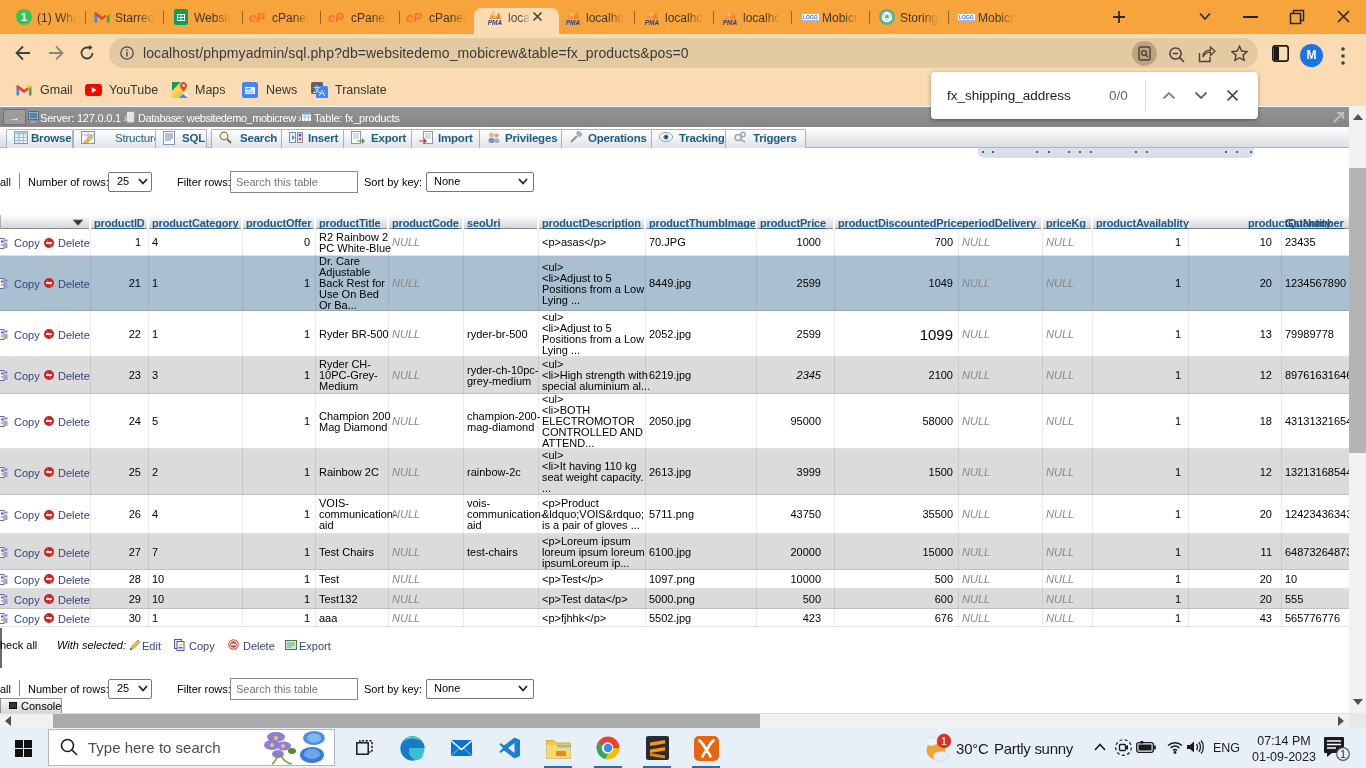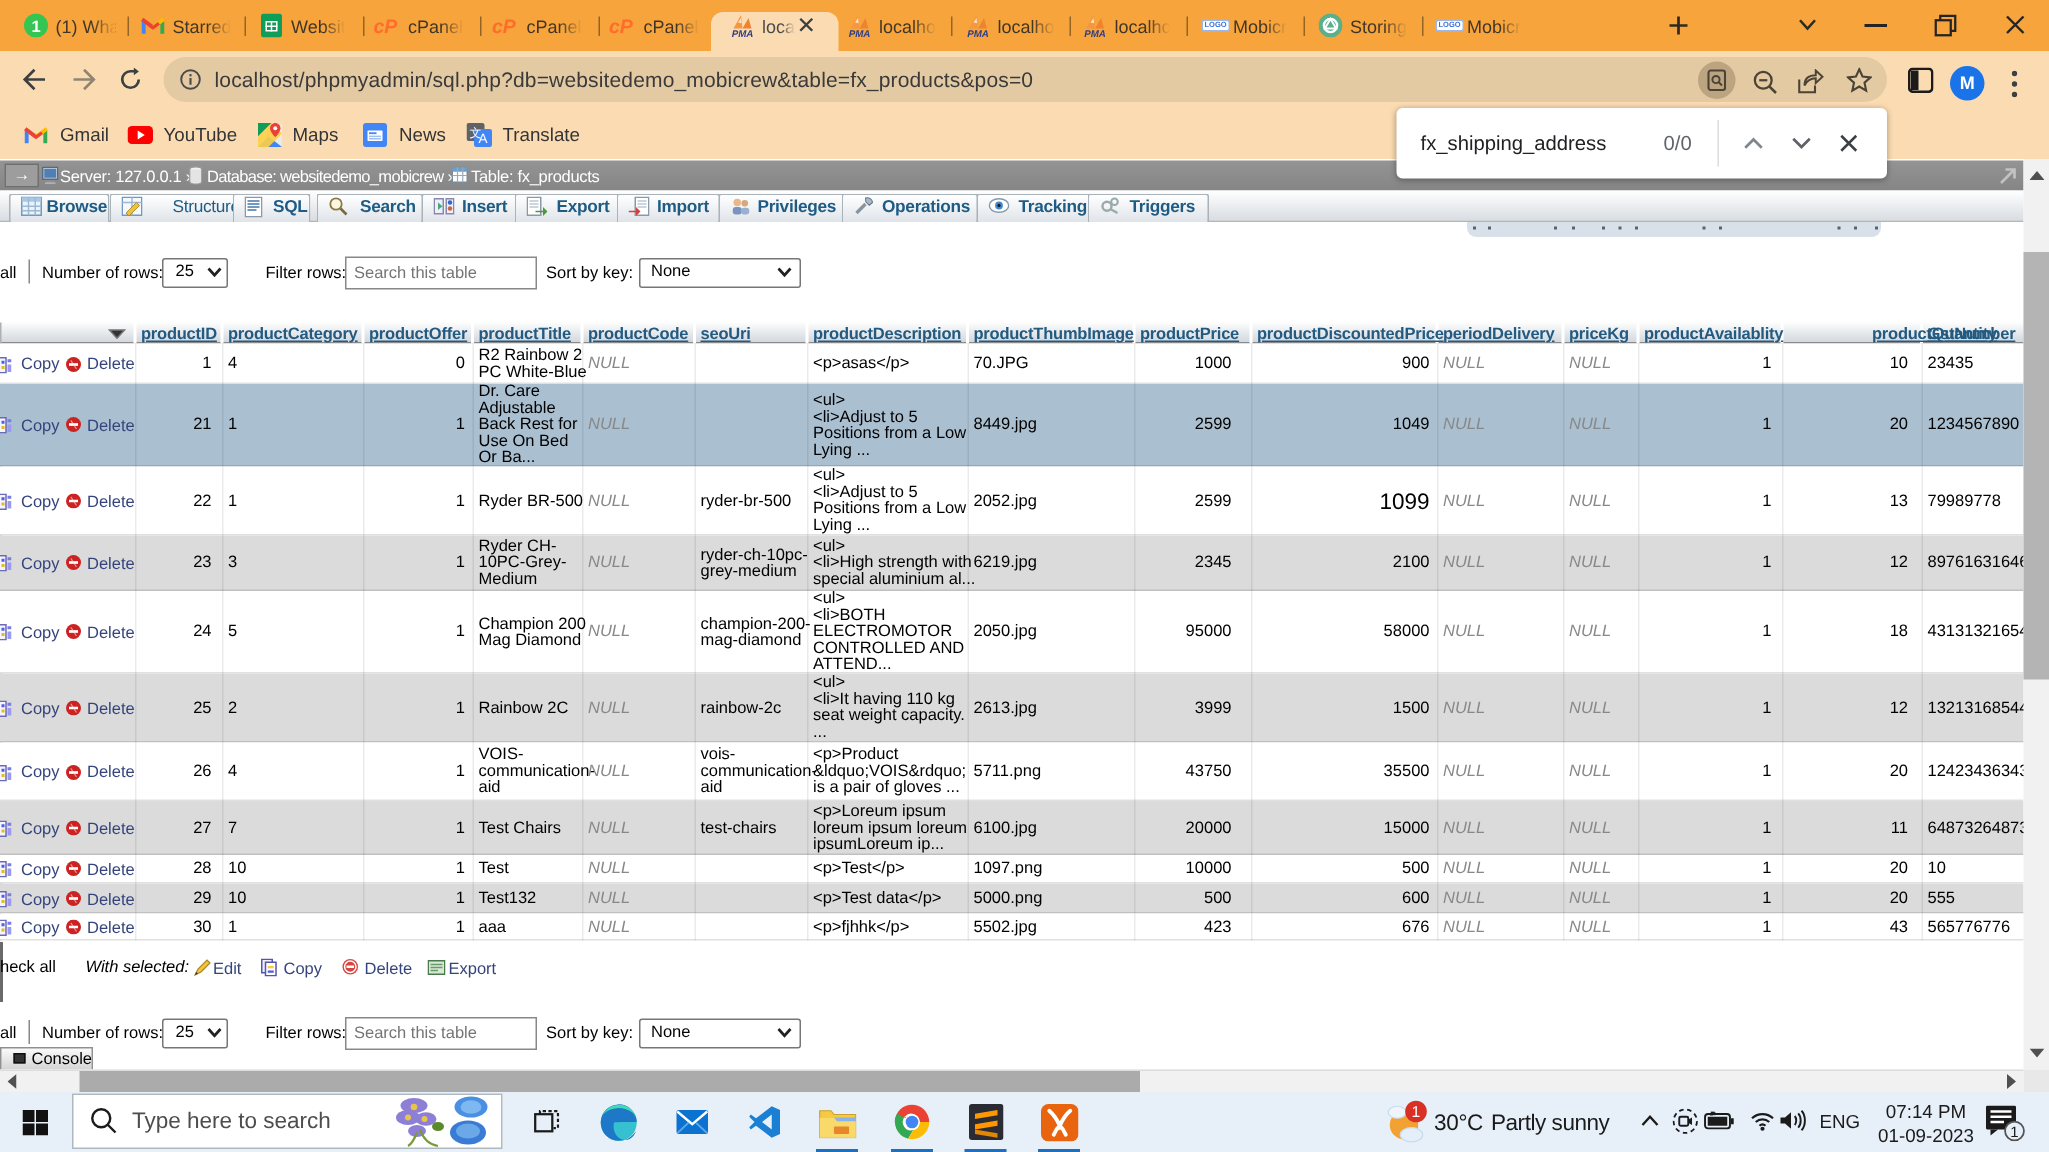--- a/index.html
+++ b/index.html
@@ -382,21 +382,21 @@
 <div class="t" style="left:58px;top:237.0px;font-size:11px;color:#35447c">Delete</div>
 <div class="t" style="right:1225px;top:237.0px;font-size:11px;line-height:11px;color:#000;">1</div>
 <div class="t" style="left:152px;top:237.0px;font-size:11px;line-height:11px;color:#000;">4</div>
 <div class="t" style="right:1056px;top:237.0px;font-size:11px;line-height:11px;color:#000;">0</div>
 <div class="t" style="left:319px;top:231.5px;font-size:11px;line-height:11px;color:#000;">R2 Rainbow 2</div>
 <div class="t" style="left:319px;top:242.5px;font-size:11px;line-height:11px;color:#000;">PC White-Blue</div>
 <div class="t" style="left:392px;top:237.0px;font-size:11px;line-height:11px;color:#888;font-style:italic;">NULL</div>
 <div class="t" style="left:542px;top:237.0px;font-size:11px;line-height:11px;color:#000;">&lt;p&gt;asas&lt;/p&gt;</div>
 <div class="t" style="left:649px;top:237.0px;font-size:11px;line-height:11px;color:#000;">70.JPG</div>
 <div class="t" style="right:545px;top:237.0px;font-size:11px;line-height:11px;color:#000;">1000</div>
-<div class="t" style="right:413px;top:237.0px;font-size:11px;line-height:11px;color:#000;">900</div>
+<div class="t" style="right:413px;top:237.0px;font-size:11px;line-height:11px;color:#000;">700</div>
 <div class="t" style="left:962px;top:237.0px;font-size:11px;line-height:11px;color:#888;font-style:italic;">NULL</div>
 <div class="t" style="left:1046px;top:237.0px;font-size:11px;line-height:11px;color:#888;font-style:italic;">NULL</div>
 <div class="t" style="right:185px;top:237.0px;font-size:11px;line-height:11px;color:#000;">1</div>
 <div class="t" style="right:94px;top:237.0px;font-size:11px;line-height:11px;color:#000;">10</div>
 <div class="t" style="left:1285px;top:237.0px;font-size:11px;line-height:11px;color:#000;">23435</div>
 <div style="position:absolute;left:0px;top:256px;width:1349px;height:55px;background:#aabfd0;border-bottom:1px solid rgba(0,0,0,0.12);"></div>
 <div style="position:absolute;left:90px;top:256px;width:1px;height:55px;background:rgba(0,0,0,0.08);"></div>
 <div style="position:absolute;left:148px;top:256px;width:1px;height:55px;background:rgba(0,0,0,0.08);"></div>
 <div style="position:absolute;left:242px;top:256px;width:1px;height:55px;background:rgba(0,0,0,0.08);"></div>
 <div style="position:absolute;left:315px;top:256px;width:1px;height:55px;background:rgba(0,0,0,0.08);"></div>
@@ -530,21 +530,21 @@
 <div class="t" style="left:319px;top:359.0px;font-size:11px;line-height:11px;color:#000;">Ryder CH-</div>
 <div class="t" style="left:319px;top:370.0px;font-size:11px;line-height:11px;color:#000;">10PC-Grey-</div>
 <div class="t" style="left:319px;top:381.0px;font-size:11px;line-height:11px;color:#000;">Medium</div>
 <div class="t" style="left:392px;top:370.0px;font-size:11px;line-height:11px;color:#888;font-style:italic;">NULL</div>
 <div class="t" style="left:467px;top:364.5px;font-size:11px;line-height:11px;color:#000;">ryder-ch-10pc-</div>
 <div class="t" style="left:467px;top:375.5px;font-size:11px;line-height:11px;color:#000;">grey-medium</div>
 <div class="t" style="left:542px;top:359.0px;font-size:11px;line-height:11px;color:#000;">&lt;ul&gt;</div>
 <div class="t" style="left:542px;top:370.0px;font-size:11px;line-height:11px;color:#000;">&lt;li&gt;High strength with</div>
 <div class="t" style="left:542px;top:381.0px;font-size:11px;line-height:11px;color:#000;">special aluminium al...</div>
 <div class="t" style="left:649px;top:370.0px;font-size:11px;line-height:11px;color:#000;">6219.jpg</div>
-<div class="t" style="right:545px;top:370.0px;font-size:11px;line-height:11px;color:#000;">2345</div>
+<div class="t" style="right:545px;top:370.0px;font-size:11px;line-height:11px;color:#000;font-style:italic;">2345</div>
 <div class="t" style="right:413px;top:370.0px;font-size:11px;line-height:11px;color:#000;">2100</div>
 <div class="t" style="left:962px;top:370.0px;font-size:11px;line-height:11px;color:#888;font-style:italic;">NULL</div>
 <div class="t" style="left:1046px;top:370.0px;font-size:11px;line-height:11px;color:#888;font-style:italic;">NULL</div>
 <div class="t" style="right:185px;top:370.0px;font-size:11px;line-height:11px;color:#000;">1</div>
 <div class="t" style="right:94px;top:370.0px;font-size:11px;line-height:11px;color:#000;">12</div>
 <div class="t" style="left:1285px;top:370.0px;font-size:11px;line-height:11px;color:#000;">897616316461</div>
 <div style="position:absolute;left:0px;top:394px;width:1349px;height:55px;background:#fff;border-bottom:1px solid rgba(0,0,0,0.12);"></div>
 <div style="position:absolute;left:90px;top:394px;width:1px;height:55px;background:rgba(0,0,0,0.08);"></div>
 <div style="position:absolute;left:148px;top:394px;width:1px;height:55px;background:rgba(0,0,0,0.08);"></div>
 <div style="position:absolute;left:242px;top:394px;width:1px;height:55px;background:rgba(0,0,0,0.08);"></div>

